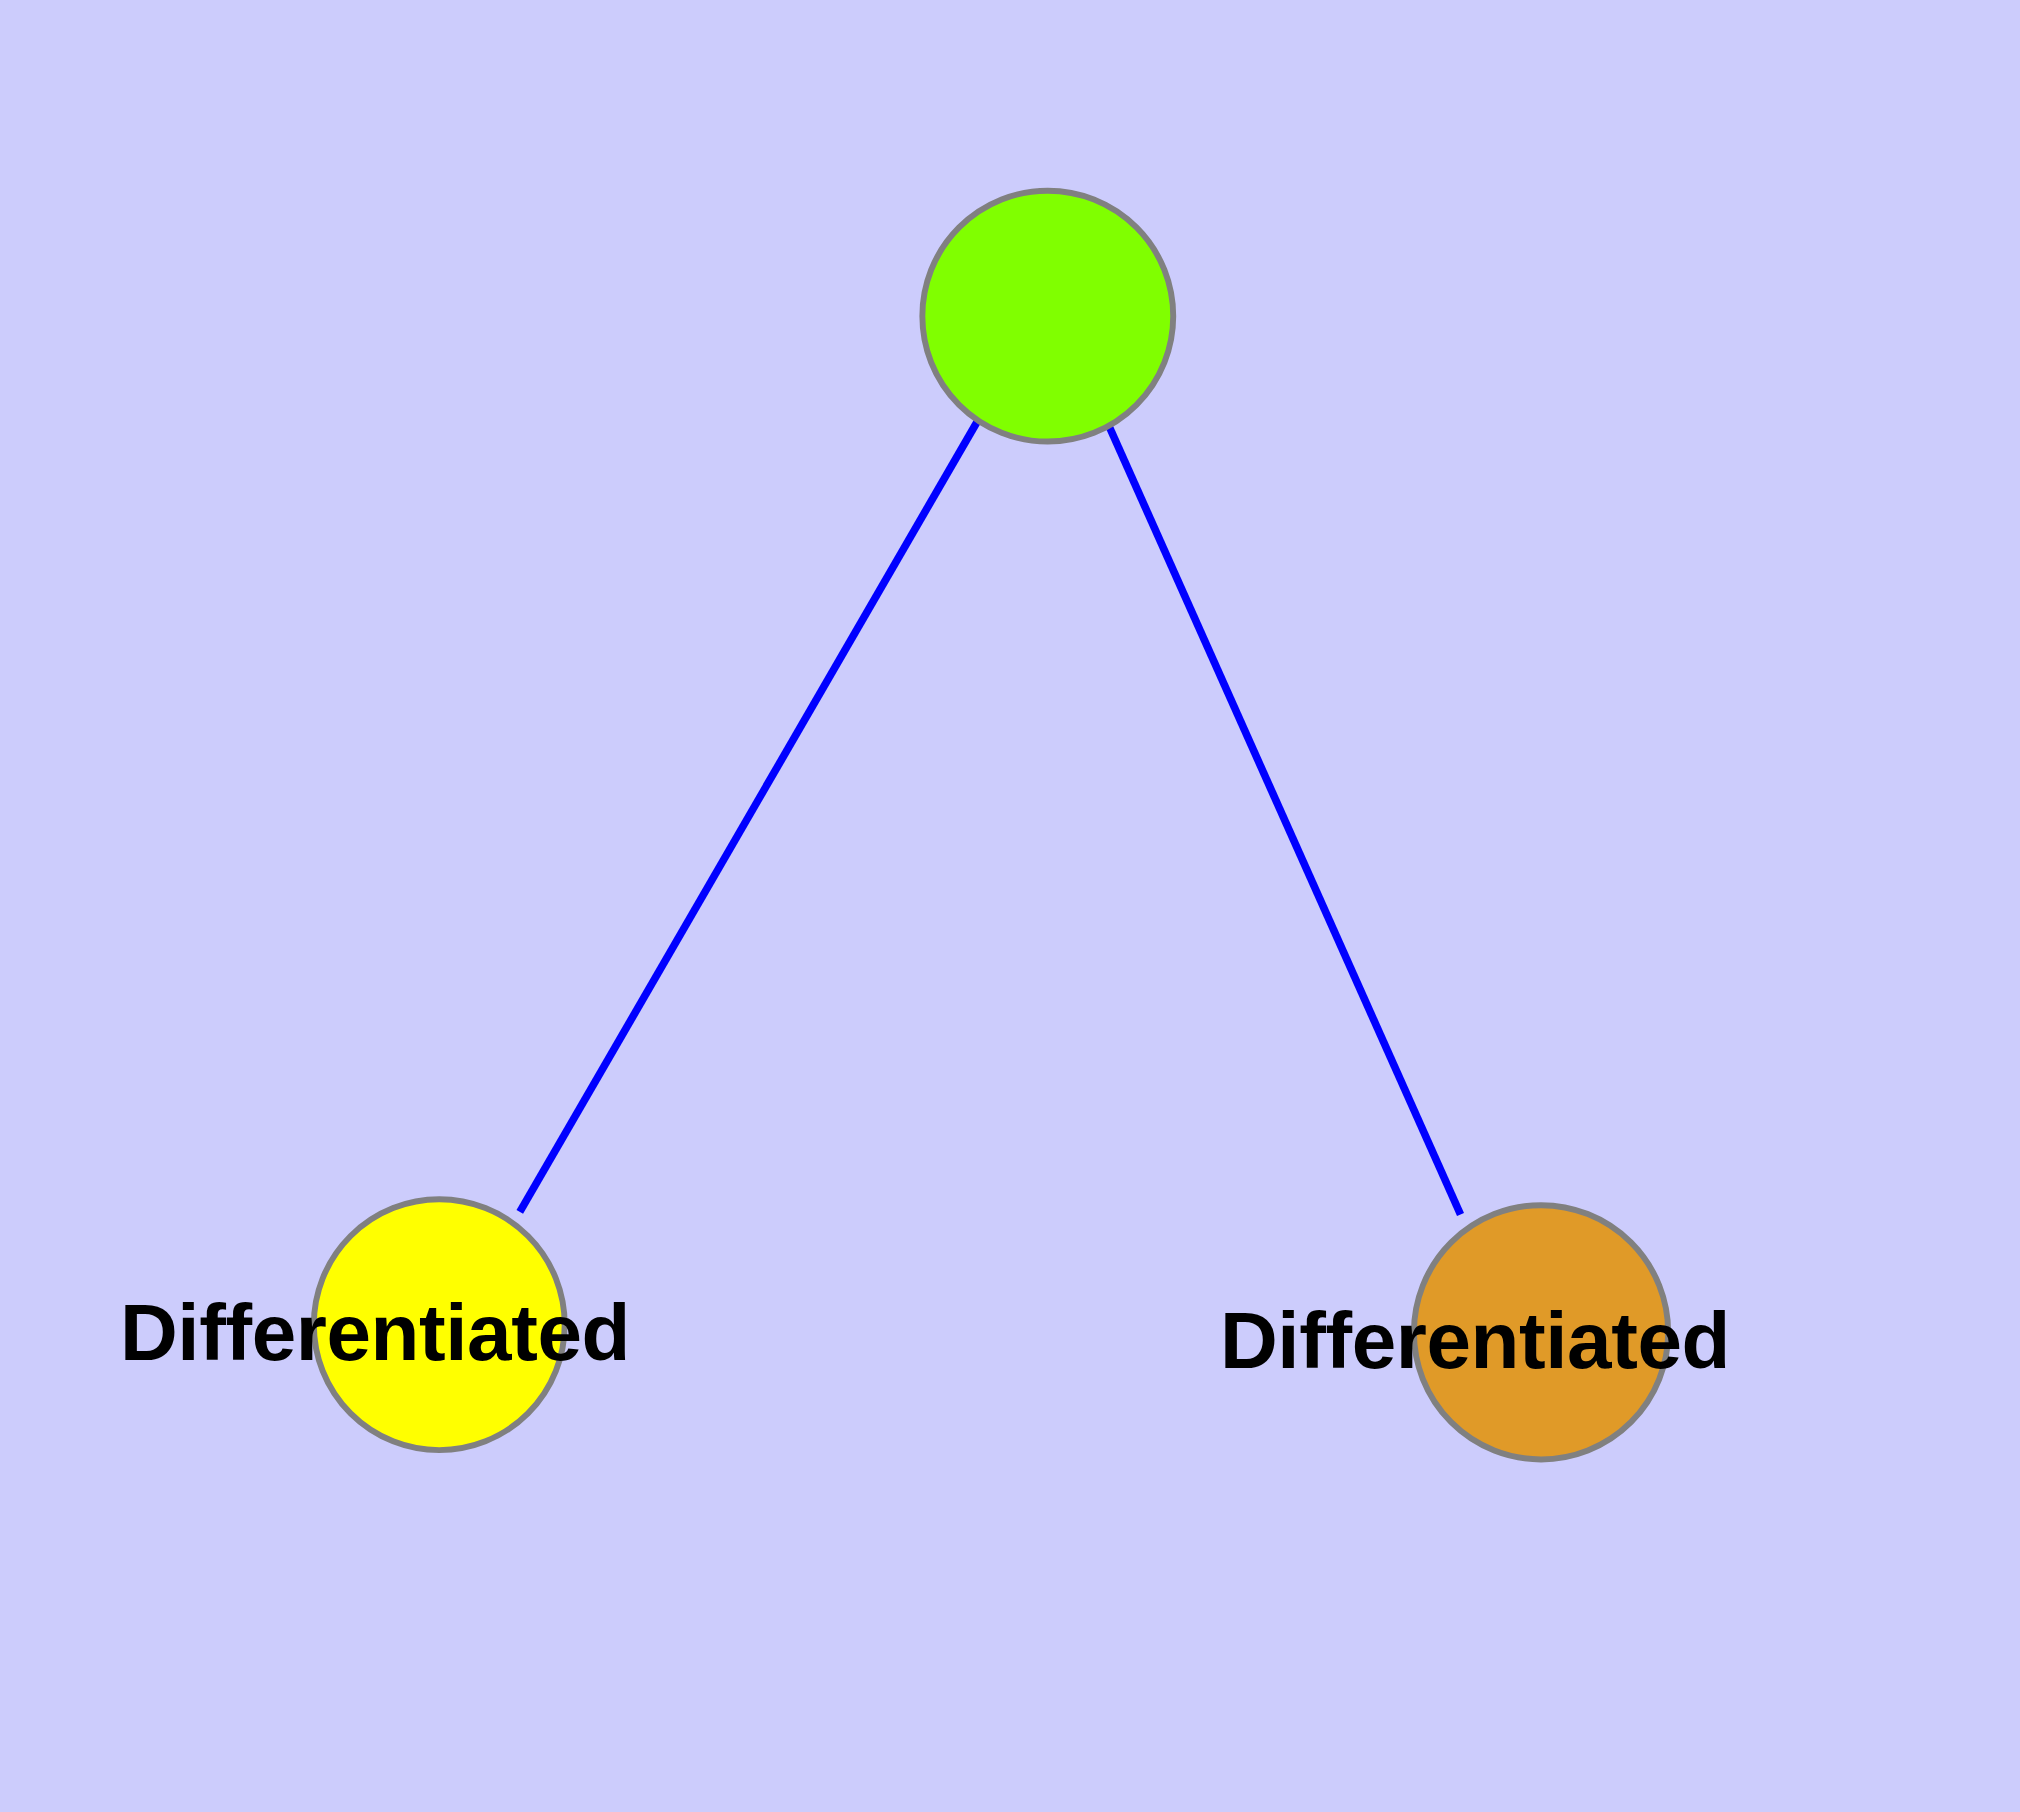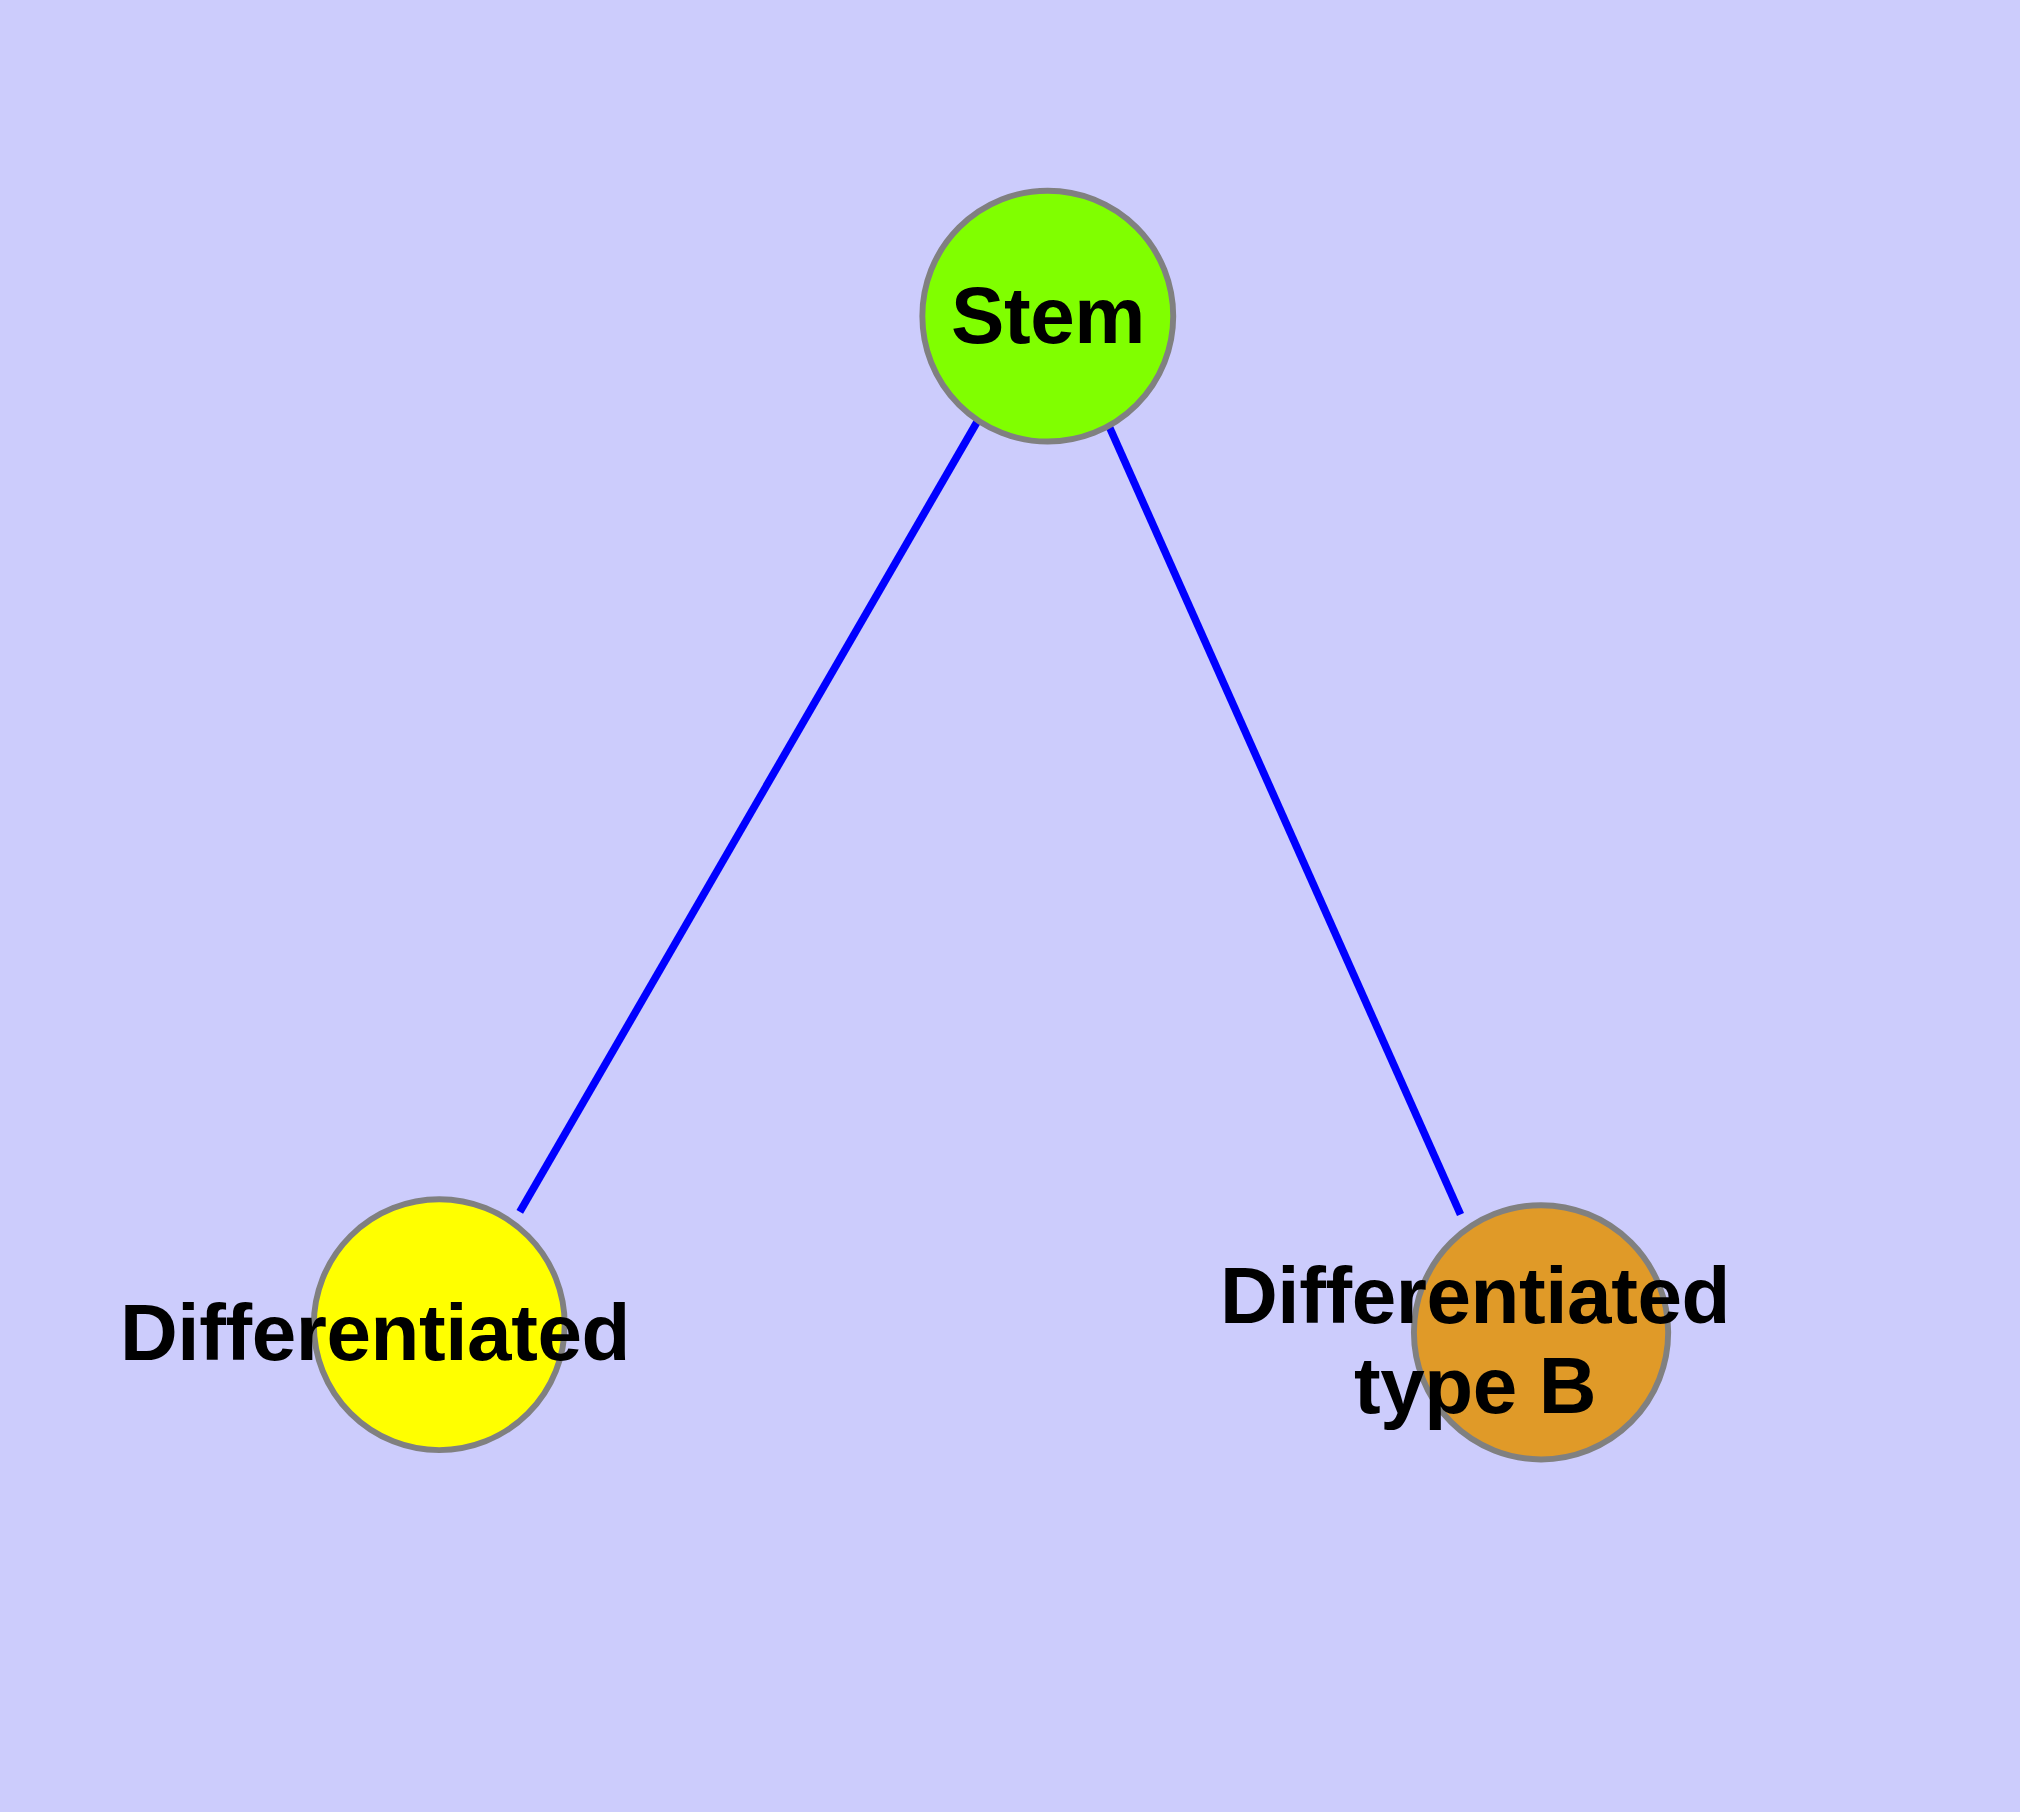--- a/index.html
+++ b/index.html
@@ -60,20 +60,19 @@
       <line x1="1153" y1="497" x2="613" y2="1430" stroke="#0000ff" stroke-width="9" stroke-linecap="butt"></line>
       <line x1="1307" y1="500" x2="1723" y2="1433" stroke="#0000ff" stroke-width="9" stroke-linecap="butt"></line>
     </g>
     <g>
       <circle cx="1236" cy="373" r="148" fill="#80ff00" stroke="#808080" stroke-width="7"></circle>
       <circle cx="518" cy="1563" r="148" fill="#ffff00" stroke="#808080" stroke-width="7"></circle>
       <circle cx="1818" cy="1572" r="150" fill="#e09a28" stroke="#808080" stroke-width="7"></circle>
     </g>
   </svg>
 
-  <div class="node-label label-stem">Stem</div>
 
   <div class="node-label label-a"><span>Differentiated</span><br></div>
 
-  <div class="node-label label-b"><span>Differentiated</span><br><span>type B</span></div>
+  <div class="node-label label-b"><span>Differentiated</span><br></div>
 
 </div>
 
 
 </body></html>

